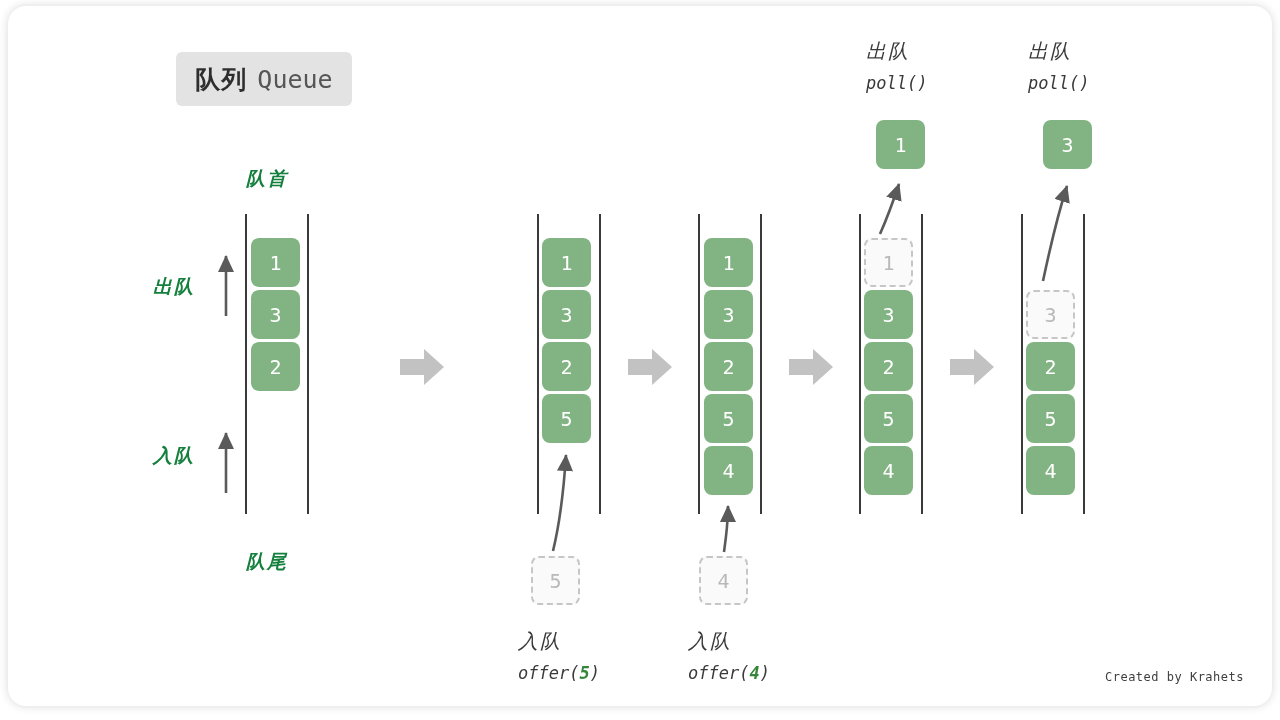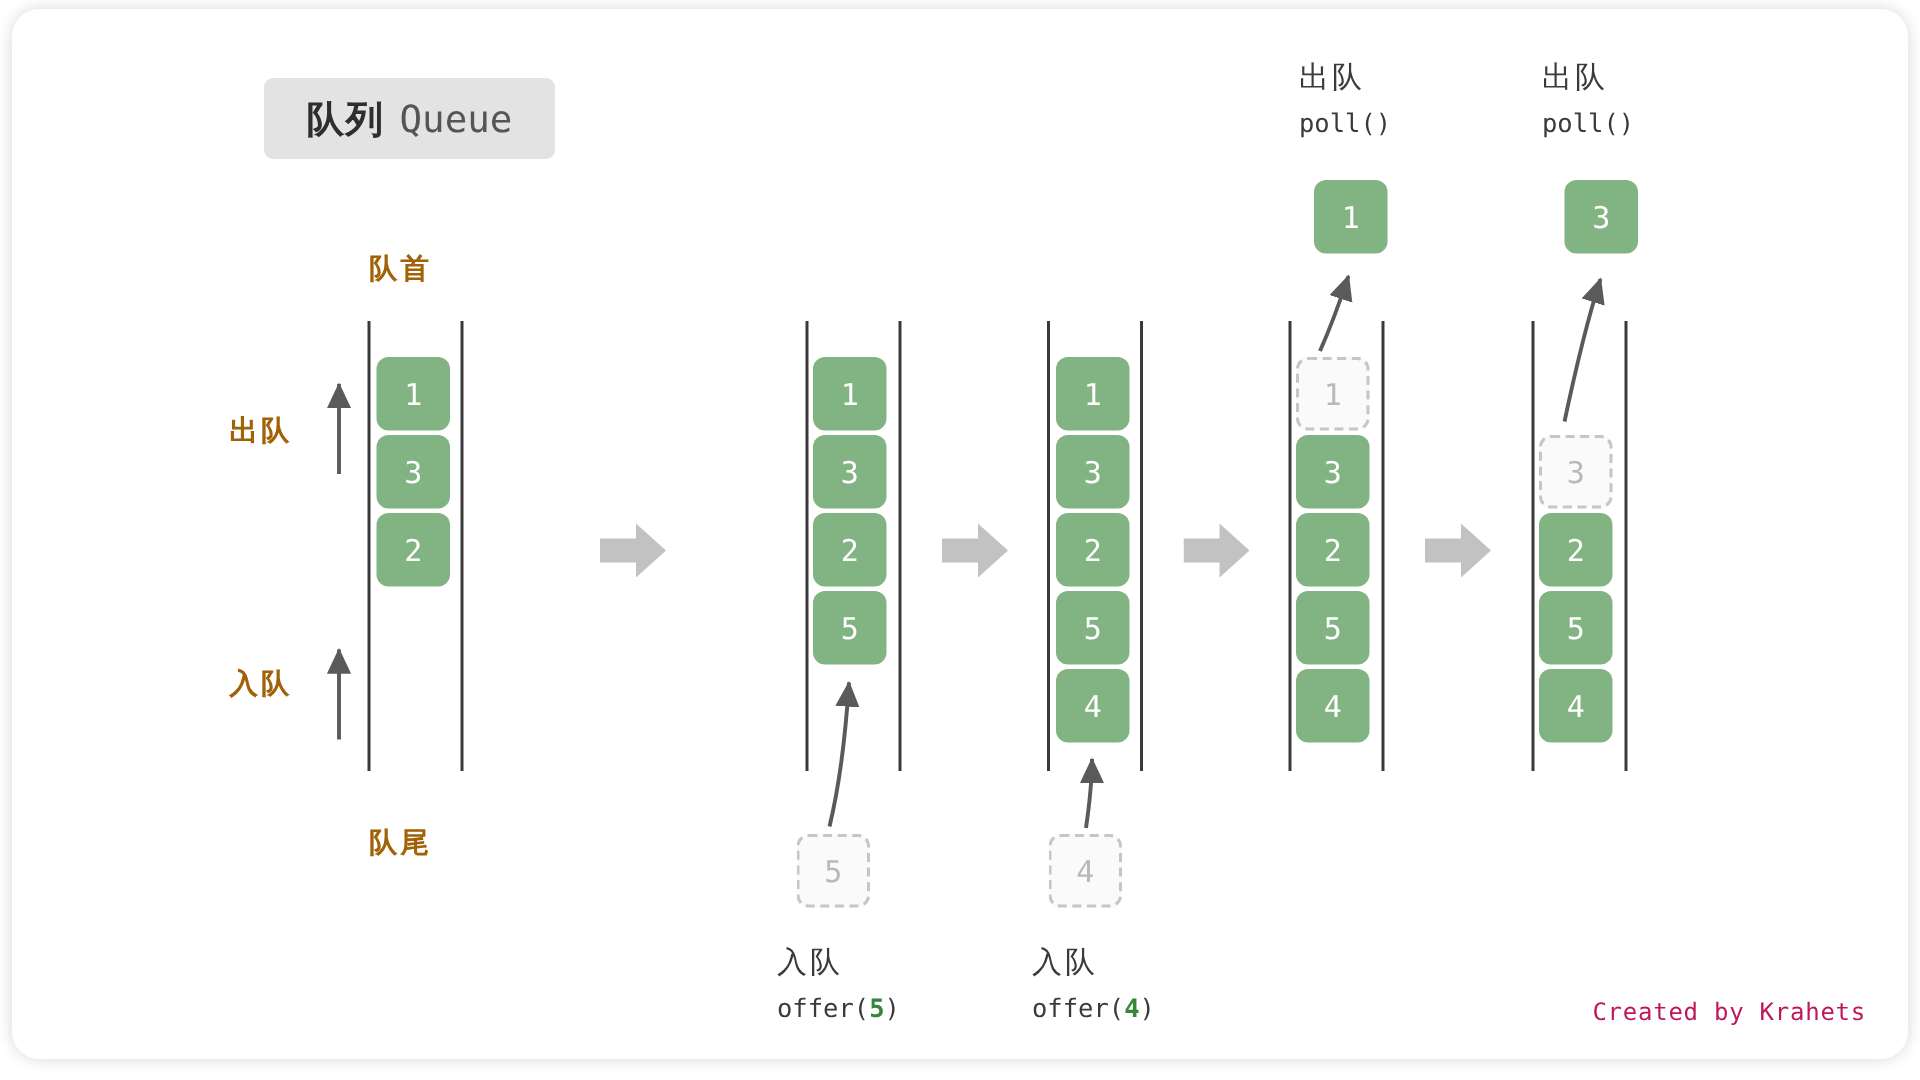--- a/index.html
+++ b/index.html
@@ -25,21 +25,21 @@
     border-radius: 18px;
     box-shadow: 0 0 10px rgba(0,0,0,0.16);
     box-sizing: border-box;
   }
 
   
   .title-chip {
     position: absolute;
     left: 168px;
     top: 46px;
-    width: 194px;
+    width: 176px;
     height: 54px;
     background: #e3e3e3;
     border-radius: 6px;
     display: flex;
     align-items: center;
     justify-content: center;
     gap: 10px;
   }
   .title-cn {
     font-size: 25px;
@@ -47,46 +47,46 @@
     color: #2e2e2e;
     letter-spacing: 1px;
   }
   .title-en {
     font-size: 25px;
     font-family: "DejaVu Sans Mono", "Liberation Mono", monospace;
     color: #555555;
   }
 
   
-  .abs { position: absolute; white-space: nowrap; }
+  .abs { position: absolute; white-space: nowrap; font-style: italic; }
   .lbl-bold-cn {
     font-size: 19px;
     font-weight: bold;
-    color: #a16207;
+    color: #15803d;
     letter-spacing: 2px;
   }
   .op-cn {
     font-size: 20px;
     color: #3a3a3a;
     letter-spacing: 2px;
   }
   .op-code {
     font-size: 17px;
     font-family: "DejaVu Sans Mono", "Liberation Mono", monospace;
     color: #3a3a3a;
   }
   .op-code .arg { color: #35853a; font-weight: bold; }
 
   .watermark {
     position: absolute;
     right: 28px;
     bottom: 22px;
-    font-size: 16px;
-    font-family: "DejaVu Sans Mono", "Liberation Mono", monospace;
-    color: #be185d;
+    font-size: 12px;
+    font-family: "DejaVu Sans Mono", "Liberation Mono", monospace;
+    color: #404040;
     letter-spacing: 0.5px;
   }
 
   
   .rail {
     position: absolute;
     width: 1.6px;
     background: #3a3a3a;
   }
 

